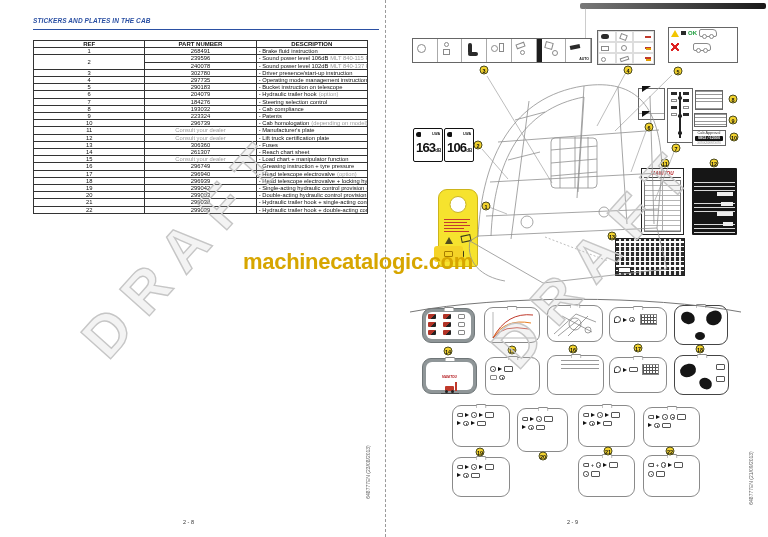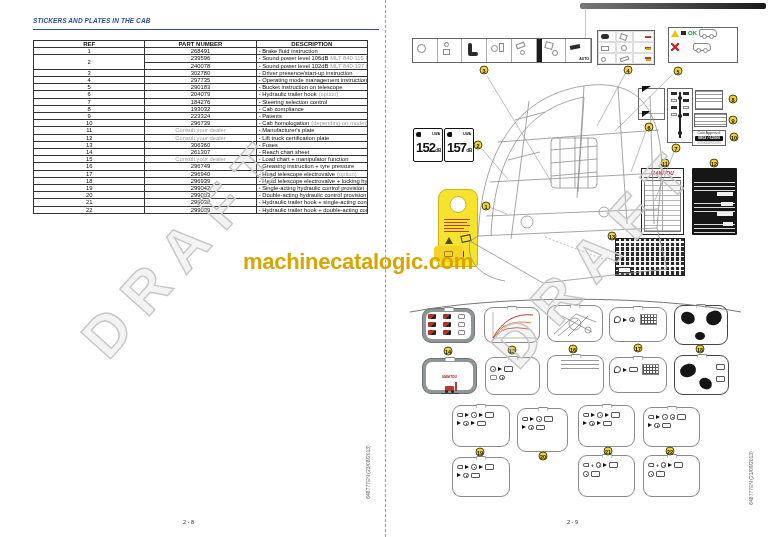--- a/index.html
+++ b/index.html
@@ -365,28 +365,28 @@
     <span class="xmark"></span>
     <span class="truck" style="margin-left:12px;"></span>
   </div>
 </div>
 
 <div class="snd" style="left:413px; top:128px;">
   <div class="top">
       <span class="spk"></span>
     <span class="lwa">LWA</span>
     </div>
-  <div><span class="num">152</span><span class="db">dB</span></div>
+  <div><span class="num">163</span><span class="db">dB</span></div>
 </div>
 <div class="snd" style="left:444px; top:128px;">
   <div class="top">
       <span class="spk"></span>
     <span class="lwa">LWA</span>
     </div>
-  <div><span class="num">157</span><span class="db">dB</span></div>
+  <div><span class="num">106</span><span class="db">dB</span></div>
 </div>
 
 <div class="abs tag">
   <div class="hole"></div>
   <div class="rl" style="top:29px; width:26px;"></div>
   <div class="rl" style="top:32px; width:23px;"></div>
   <div class="rl" style="top:35px; width:26px;"></div>
   <div class="rl" style="top:38px; width:20px;"></div>
   <div class="rl" style="top:41px; width:25px;"></div>
   <div class="tri"></div>

